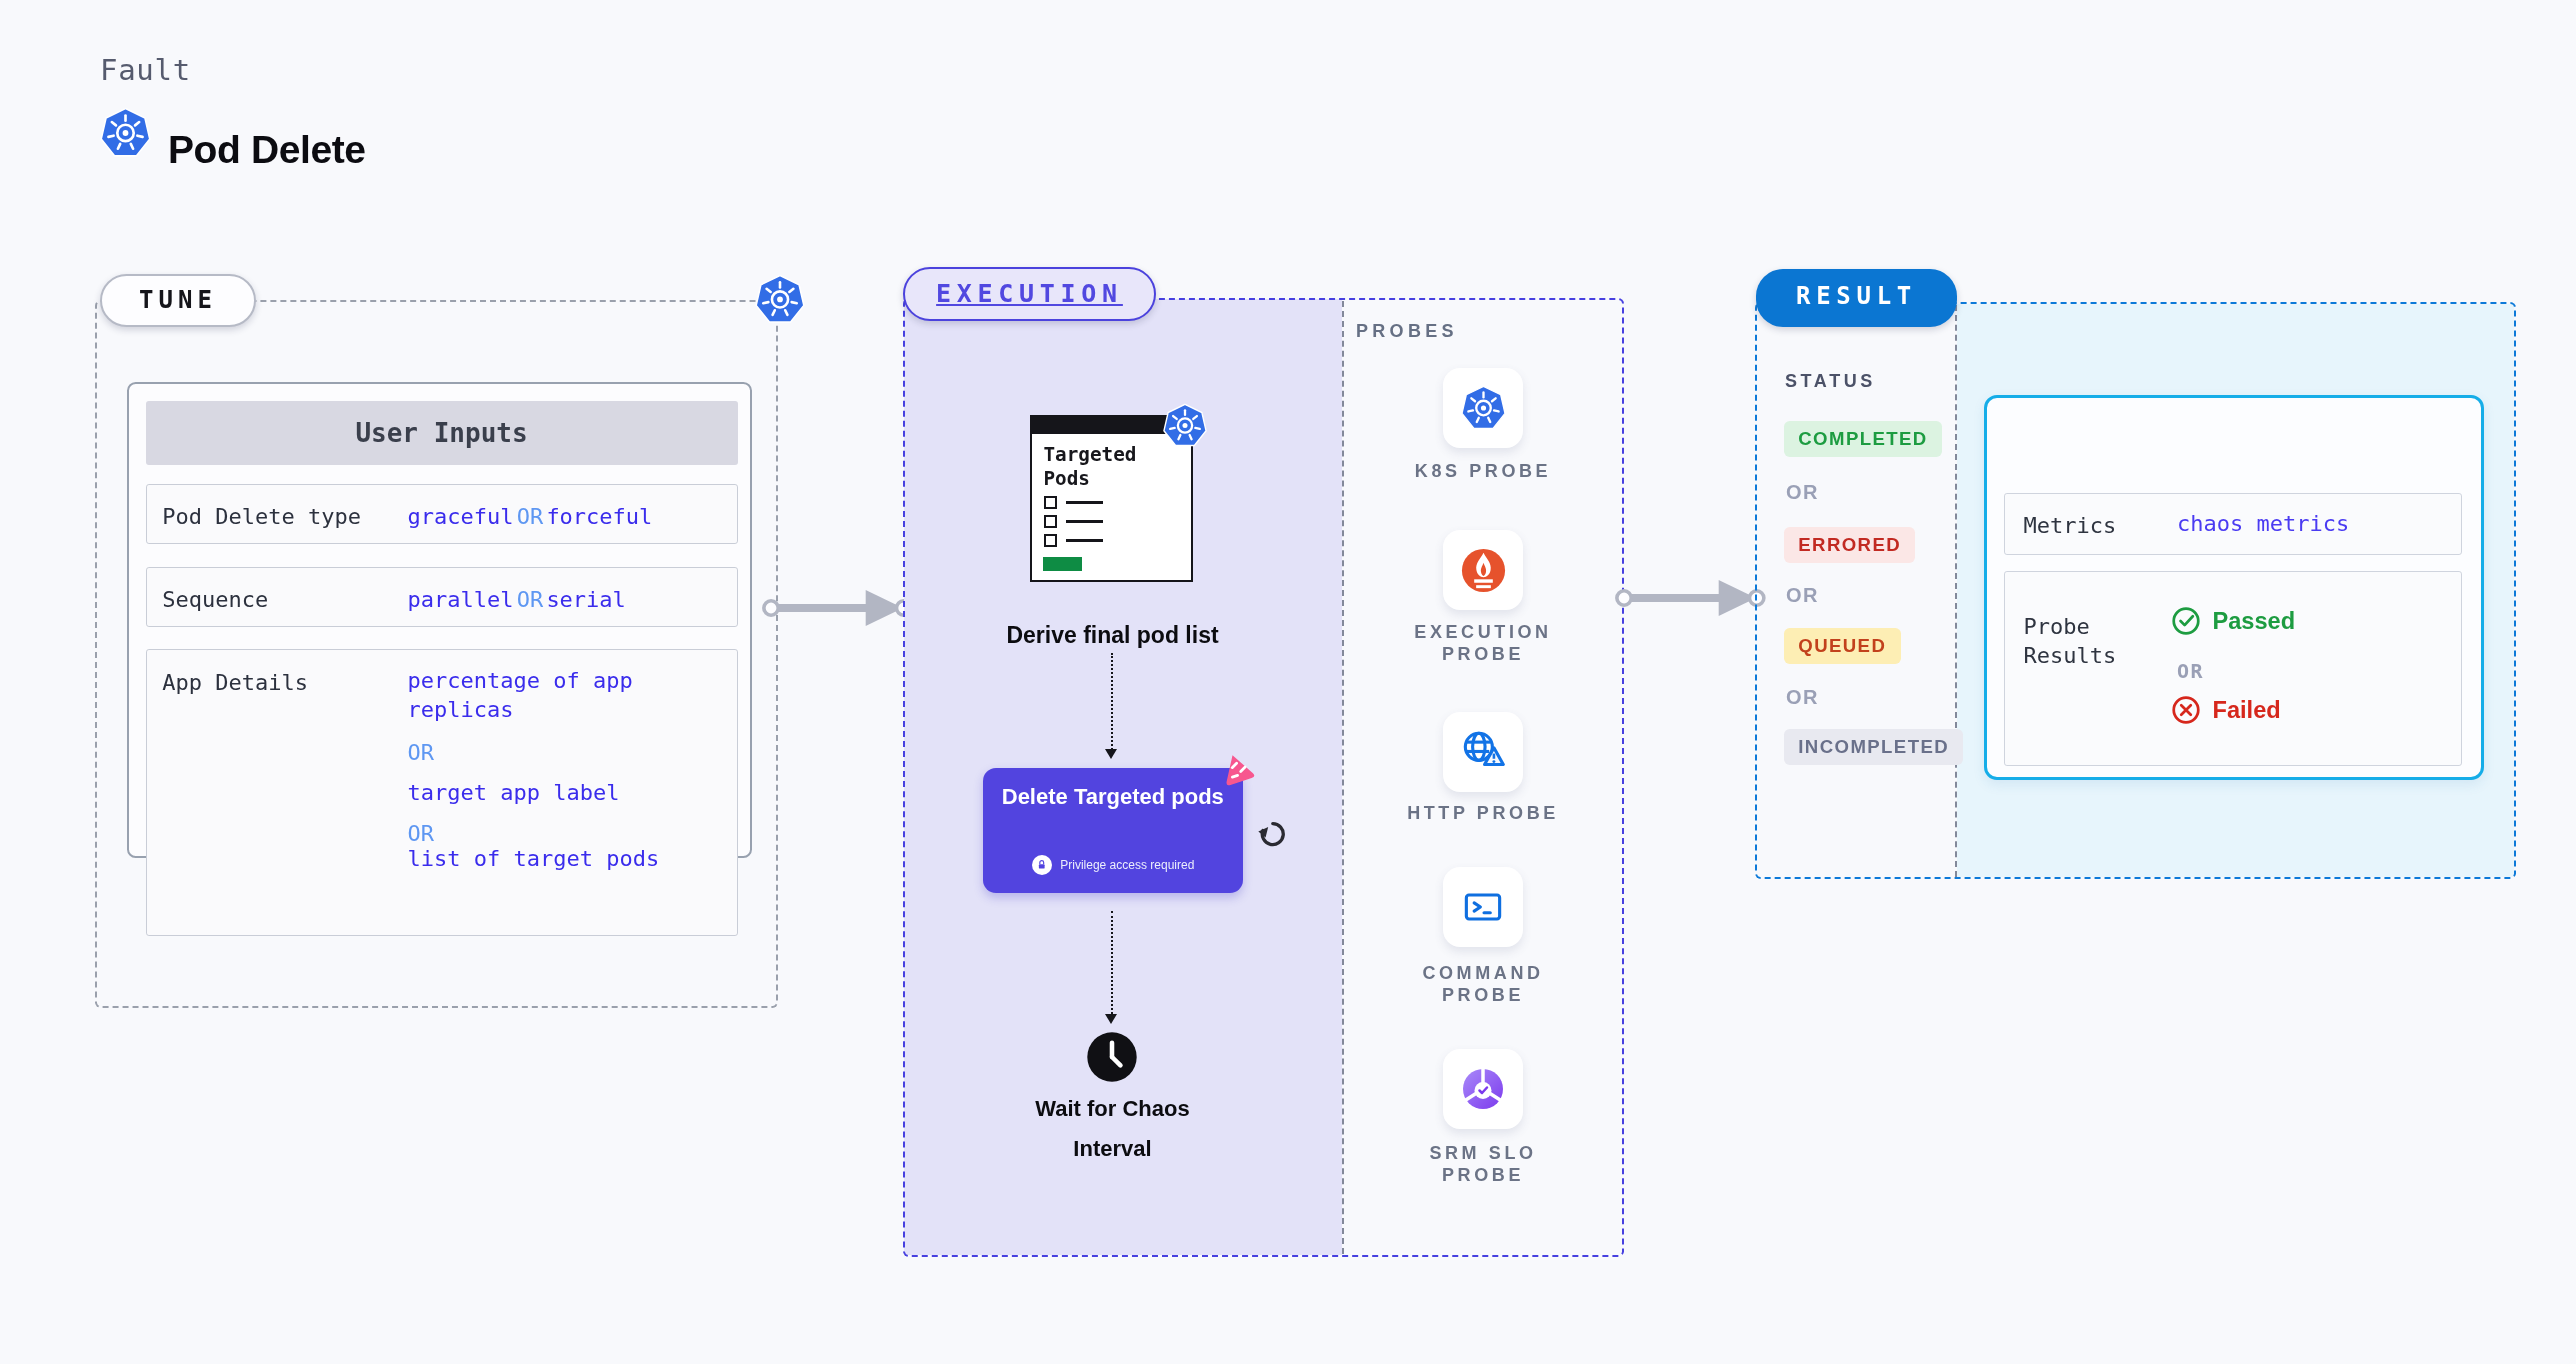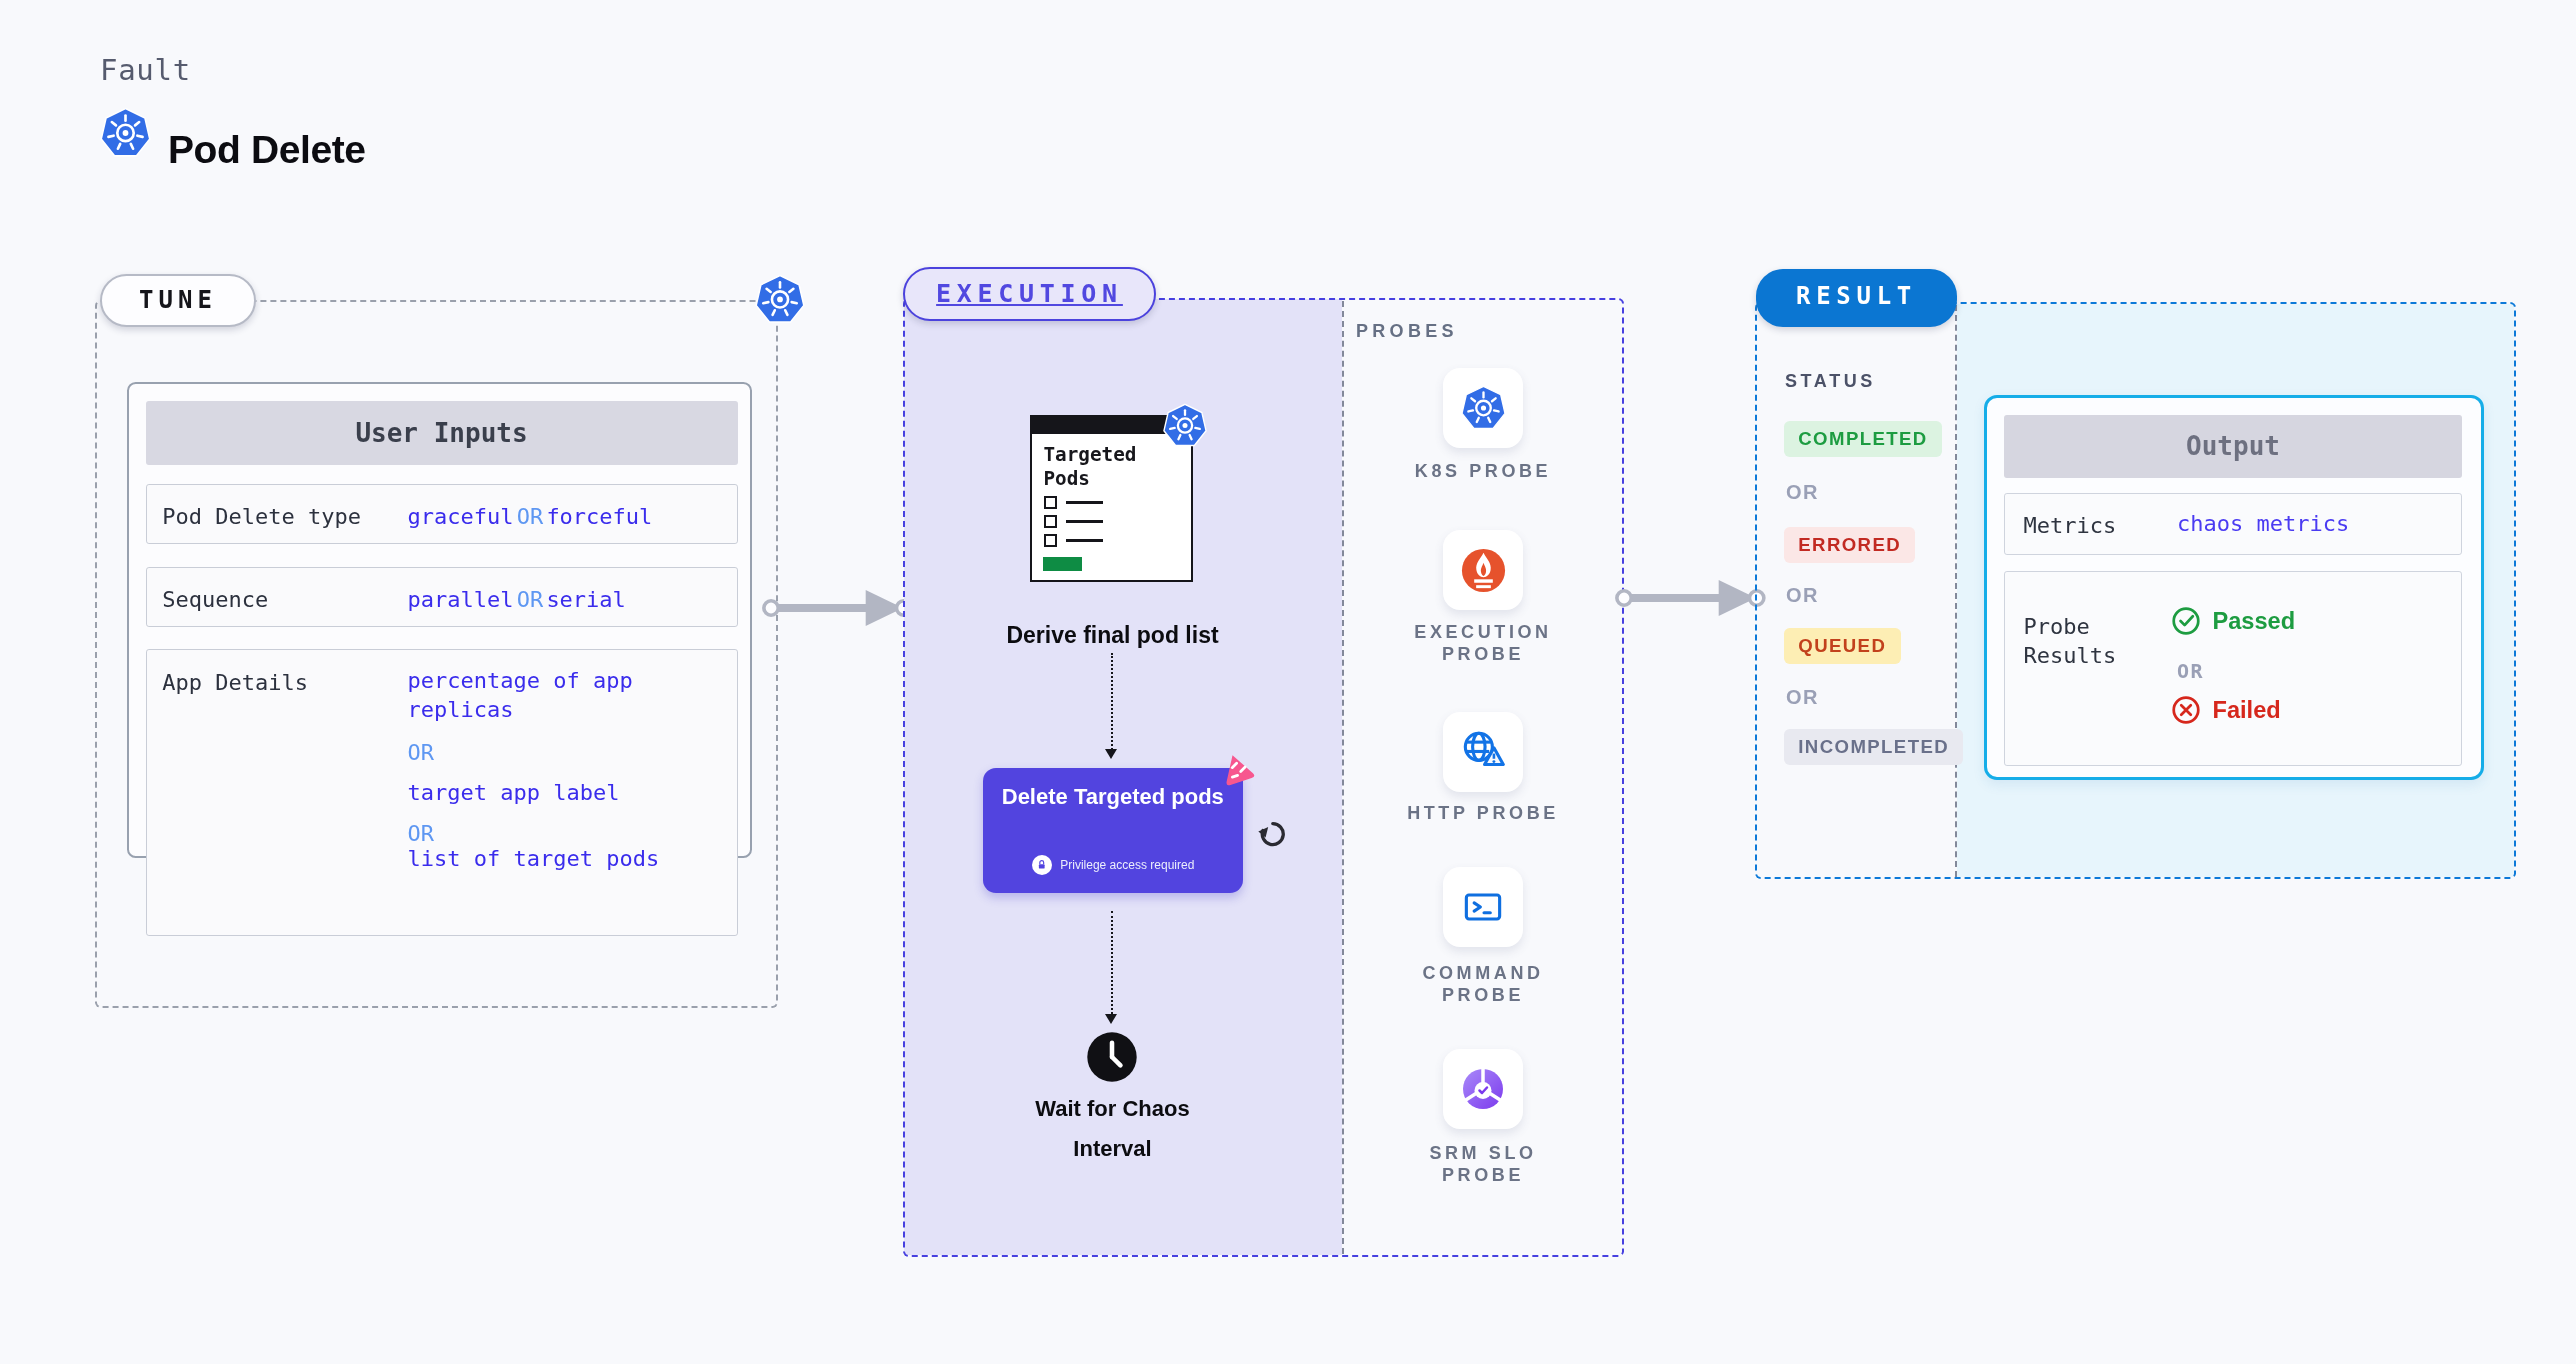--- a/index.html
+++ b/index.html
@@ -309,21 +309,20 @@
   <div class="abs status-header" style="left:1785px; top:371px;">STATUS</div>
   <div class="abs status-badge st-completed" style="left:1784px; top:421px;">COMPLETED</div>
   <div class="abs or-sep" style="left:1786px; top:481px;">OR</div>
   <div class="abs status-badge st-errored" style="left:1784px; top:527px;">ERRORED</div>
   <div class="abs or-sep" style="left:1786px; top:584px;">OR</div>
   <div class="abs status-badge st-queued" style="left:1784px; top:628px;">QUEUED</div>
   <div class="abs or-sep" style="left:1786px; top:686px;">OR</div>
   <div class="abs status-badge st-incompleted" style="left:1784px; top:729px;">INCOMPLETED</div>
 
   <div class="abs output-box" style="left:1984px; top:395px; width:500px; height:385px;">
-    <div class="abs output-header" style="left:17px; top:17px; width:458px; height:63px;">Output</div>
 
     <div class="abs out-row" style="left:17px; top:95px; width:458px; height:62px;">
       <span class="abs out-label" style="left:18.6px; top:16.5px;">Metrics</span>
       <span class="abs out-value-link" style="left:172px; top:16.5px;">chaos metrics</span>
     </div>
 
     <div class="abs out-row" style="left:17px; top:173px; width:458px; height:195px;">
       <span class="abs out-label" style="left:18.6px; top:40px; width:129px;">Probe Results</span>
 
       <span class="abs" style="left:166px; top:34px; display:flex; align-items:center; gap:11.5px;">

